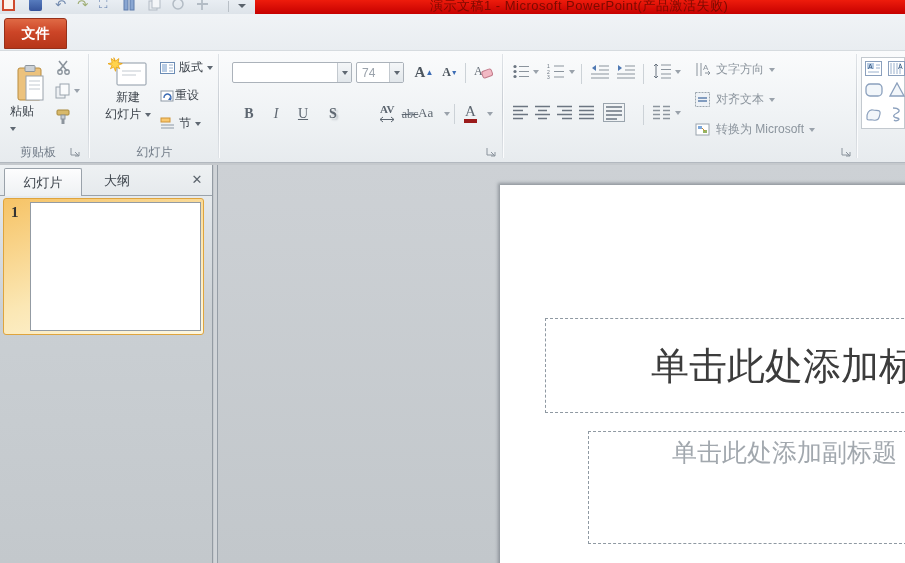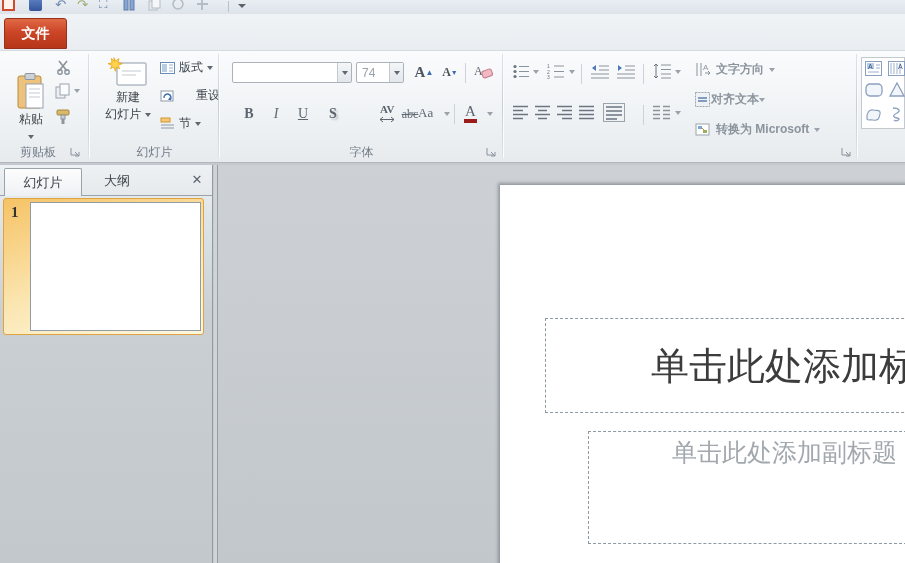--- a/index.html
+++ b/index.html
@@ -23,21 +23,21 @@
   .tab { font-size:13.5px; color:#3c434b; padding:0 13px; margin-right:7px; line-height:27px; white-space:nowrap; }
   .tab.selected { background:linear-gradient(#ffffff,#f4f7f9); border:1px solid #c2c8ce; border-bottom:none; border-radius:2px 2px 0 0; position:relative; z-index:3; }
 
   
   .ribbon { position:absolute; left:0; top:50px; width:905px; height:113px; background:linear-gradient(#fafbfc,#f0f3f5 55%,#e7ebee); border-top:1px solid #d6dbdf; border-bottom:1px solid #b2b8bf; }
   .rgroup { position:absolute; top:0; height:111px; }
   .gsep { position:absolute; top:3px; width:1px; height:104px; background:linear-gradient(#dfe3e7,#c9ced4,#dfe3e7); box-shadow:1px 0 0 #fbfcfd; }
   .glabel { position:absolute; bottom:1px; left:0; width:100%; text-align:center; font-size:12px; color:#737d89; }
   .launcher { position:absolute; bottom:3px; width:12px; height:12px; }
   .btn-label { font-size:12px; color:#3e454d; white-space:nowrap; }
-  .dim { color:#8b949d;font-weight:bold; }
+  .dim { color:#8b949d; }
   .dar { display:inline-block; width:0; height:0; border-left:3px solid transparent; border-right:3px solid transparent; border-top:4px solid #5f6872; vertical-align:middle; }
   .dar.dim2 { border-top-color:#9aa2ab; }
   .combo { position:absolute; height:21px; background:#fff; border:1px solid #abb2ba; border-radius:2px; }
   .combo .cval { position:absolute; left:5px; top:3px; font-size:12px; color:#9aa2ab; }
   .combo .cbtn { position:absolute; right:0; top:0; width:14px; height:100%; background:linear-gradient(#f4f6f8,#e2e7eb); border-left:1px solid #c3c9cf; display:flex; align-items:center; justify-content:center; }
   .fbtn { position:absolute; display:flex; align-items:center; justify-content:center; font-family:"Liberation Serif","DejaVu Serif",serif; color:#5d6670; }
   .vline { position:absolute; width:1px; height:20px; background:#ccd2d7; }
 
   
   .left-panel { position:absolute; left:0; top:165px; width:213px; height:398px; background:linear-gradient(180deg,#eef1f3 0px,#dde2e6 60px,#cacfd3 150px,#c3c8cc 100%); border-right:1px solid #939ba3; }
@@ -89,30 +89,33 @@
           </svg>
         </span>
       <span class="qicon" style="left:196px;">
           <svg width="13" height="13">
             <path d="M6 1v11M1 6h11" stroke="#b3bcc5" stroke-width="1.8"></path>
           </svg>
         </span>
       <span class="qat-sep"></span>
       <span class="qat-drop"></span>
     </div>
+    <div class="titlebar-red">
+      <span class="title-text">演示文稿1 - Microsoft PowerPoint(产品激活失败)</span>
+    </div>
   </div>
 
   <div class="tabrow">
     <div class="file-btn">文件</div>
   </div>
 
   <div class="ribbon">
 
     <div class="rgroup" style="left:0;width:89px;">
-      <div class="abs" style="left:10px;top:20px;width:42px;height:90px;text-align:center;">
+      <div class="abs" style="left:10px;top:12px;width:42px;height:90px;">
         <svg width="30" height="38" style="margin:2px auto 0;">
           <rect x="2" y="3" width="23" height="32" rx="2" fill="#ecc27d" stroke="#b98c3f"></rect>
           <rect x="9" y="0.5" width="10" height="6" rx="1" fill="#ccd1d6" stroke="#8d959d"></rect>
           <rect x="10" y="11" width="17" height="24" fill="#fff" stroke="#9aa2ab"></rect>
           <path d="M13 16h11M13 20h11M13 24h11" stroke="#c3cad1" stroke-width="1"></path>
         </svg>
         <div class="btn-label">粘贴</div>
         <span class="dar" style="margin-top:3px;"></span>
       </div>
       <span class="abs" style="left:56px;top:8px;">
@@ -158,21 +161,21 @@
       </div>
       <div class="abs" style="left:70px;top:8px;display:flex;align-items:center;gap:4px;">
         <svg width="15" height="12">
             <rect x="0.5" y="0.5" width="14" height="11" fill="#fff" stroke="#6b8cb5"></rect>
             <rect x="2" y="2" width="5" height="8" fill="#b8cce4"></rect>
             <path d="M9 3h4M9 6h4M9 9h4" stroke="#9ab0cc"></path>
           </svg>
         <span class="btn-label">版式</span>
           <span class="dar"></span>
       </div>
-      <div class="abs" style="left:70px;top:36px;display:flex;align-items:center;gap:21px;">
+      <div class="abs" style="left:70px;top:36px;display:flex;align-items:center;gap:0;">
         <svg width="15" height="13">
             <rect x="1" y="2" width="12" height="10" fill="#fff" stroke="#8d99a6"></rect>
             <path d="M4 9a3.5 3.5 0 1 1 6 2" fill="none" stroke="#3c6cb4" stroke-width="1.4"></path>
             <path d="M10 8l1 3-3 0z" fill="#3c6cb4"></path>
           </svg>
         <span class="btn-label">重设</span>
       </div>
       <div class="abs" style="left:70px;top:64px;display:flex;align-items:center;gap:4px;">
         <svg width="15" height="13">
             <rect x="1" y="1" width="9" height="4" fill="#f9c870" stroke="#cf9436"></rect>
@@ -223,21 +226,20 @@
       <div class="abs" style="left:198px;top:52px;width:32px;height:22px;">
         <span class="fbtn" style="left:0;top:2px;font-size:13px;">Aa</span>
         <span class="dar dim2" style="position:absolute;right:0;top:9px;"></span>
       </div>
       <div class="vline" style="left:234px;top:53px;"></div>
       <div class="abs" style="left:243px;top:52px;width:30px;height:22px;">
         <span class="fbtn" style="left:2px;top:0px;font-size:15px;">A</span>
         <span class="abs" style="left:1px;top:16px;width:13px;height:4px;background:#9b1b1b;"></span>
         <span class="dar dim2" style="position:absolute;right:0;top:9px;"></span>
       </div>
-      <div class="glabel">字体</div>
       <span class="launcher" style="left:266px;">
           <svg width="11" height="11">
             <path d="M1 1v7h7" fill="none" stroke="#8a939c"></path>
             <path d="M5 5l4 4M9 5v4h-4" stroke="#8a939c" fill="none"></path>
           </svg>
         </span>
       <div class="gsep" style="left:282px;"></div>
     </div>
 
     <div class="rgroup" style="left:503px;width:354px;">
@@ -317,21 +319,21 @@
 
       <div class="abs" style="left:192px;top:10px;display:flex;align-items:center;gap:5px;">
         <svg width="16" height="15">
             <path d="M2 1v13M6 1v13" stroke="#8b949d"></path>
             <text x="8" y="8" font-size="8" fill="#8b949d">A</text>
             <path d="M10 11h5M13 9l2 2-2 2" stroke="#8b949d" fill="none"></path>
           </svg>
         <span class="btn-label dim">文字方向</span>
           <span class="dar dim2"></span>
       </div>
-      <div class="abs" style="left:192px;top:40px;display:flex;align-items:center;">
+      <div class="abs" style="left:192px;top:40px;display:flex;align-items:center;gap:5px;">
         <svg width="16" height="15">
             <rect x="0.5" y="0.5" width="14" height="14" fill="#eef2f6" stroke="#9aa4ad" stroke-dasharray="2 1"></rect>
             <path d="M3 6h9M3 9h9" stroke="#5f80ad" stroke-width="1.4"></path>
           </svg>
         <span class="btn-label dim">对齐文本</span>
           <span class="dar dim2"></span>
       </div>
       <div class="abs" style="left:192px;top:70px;display:flex;align-items:center;gap:5px;">
         <svg width="16" height="15">
             <rect x="1" y="2" width="13" height="11" fill="#fff" stroke="#9aa4ad"></rect>

